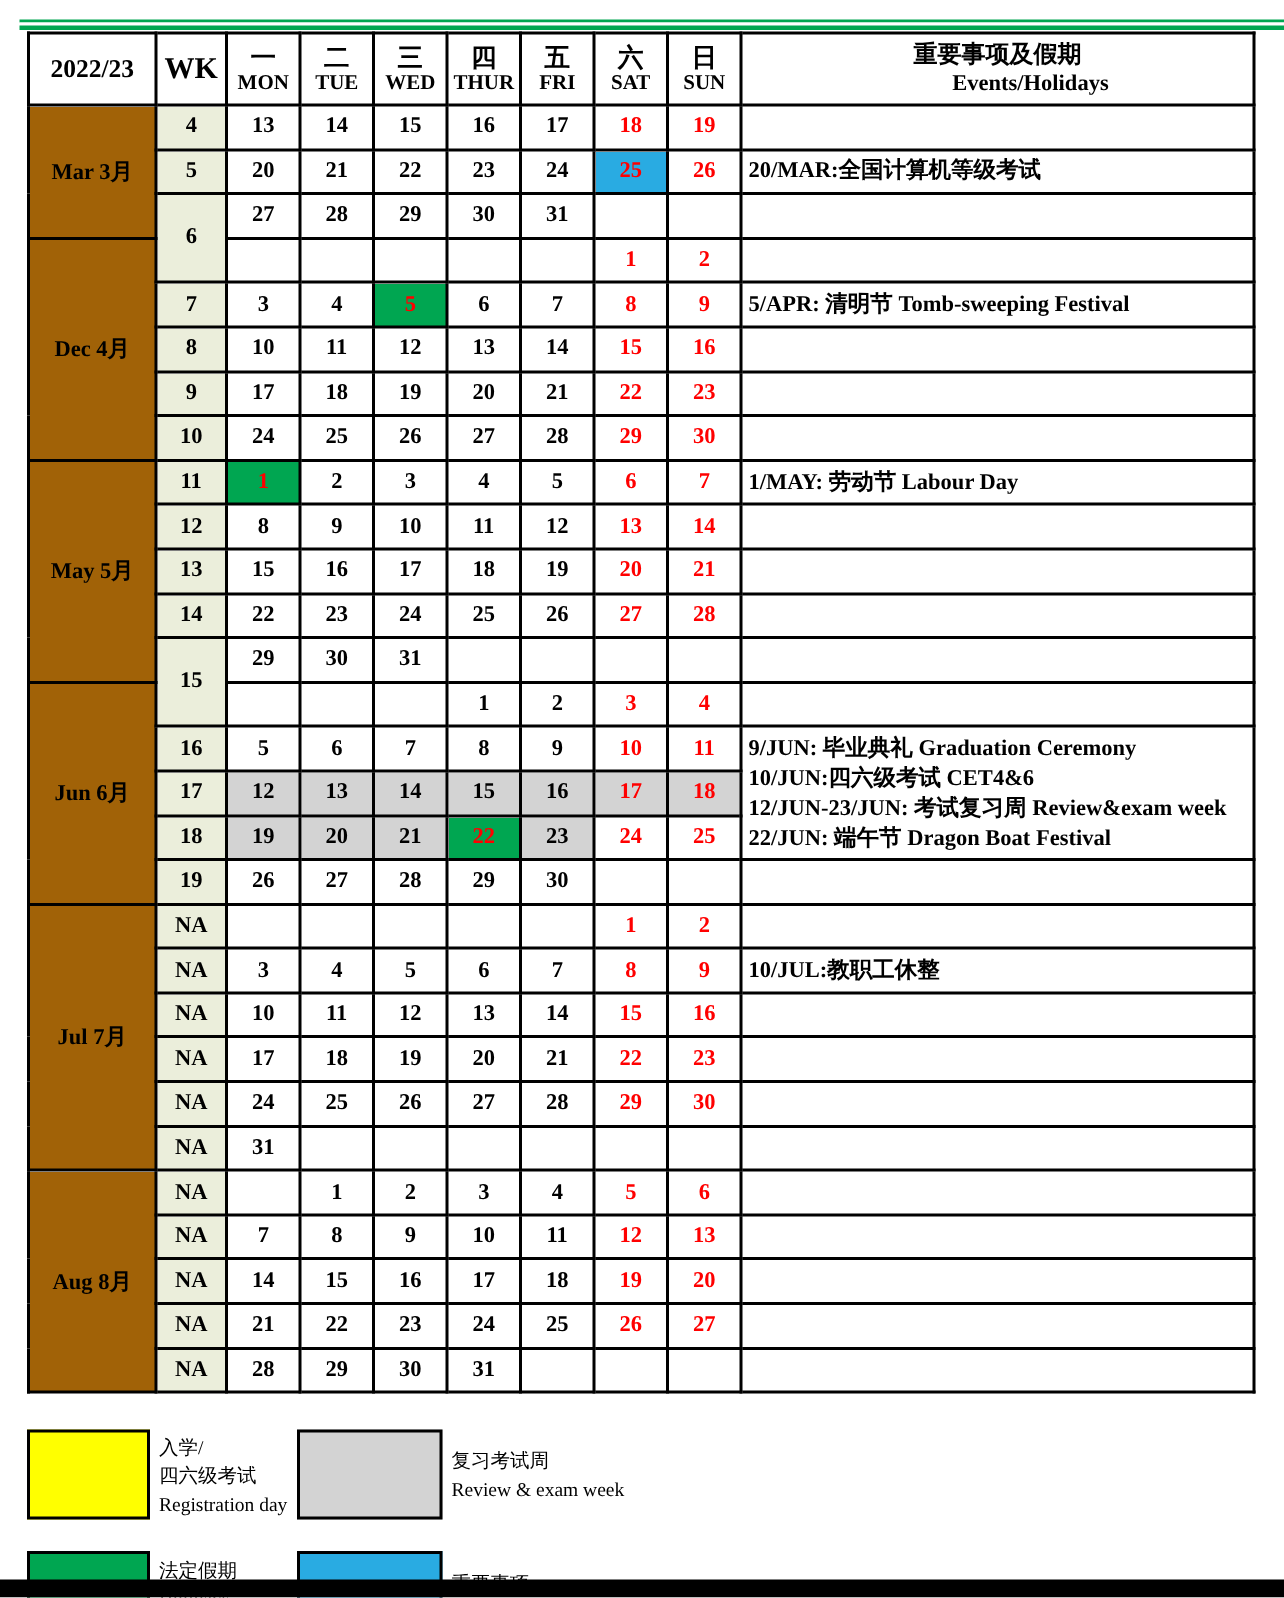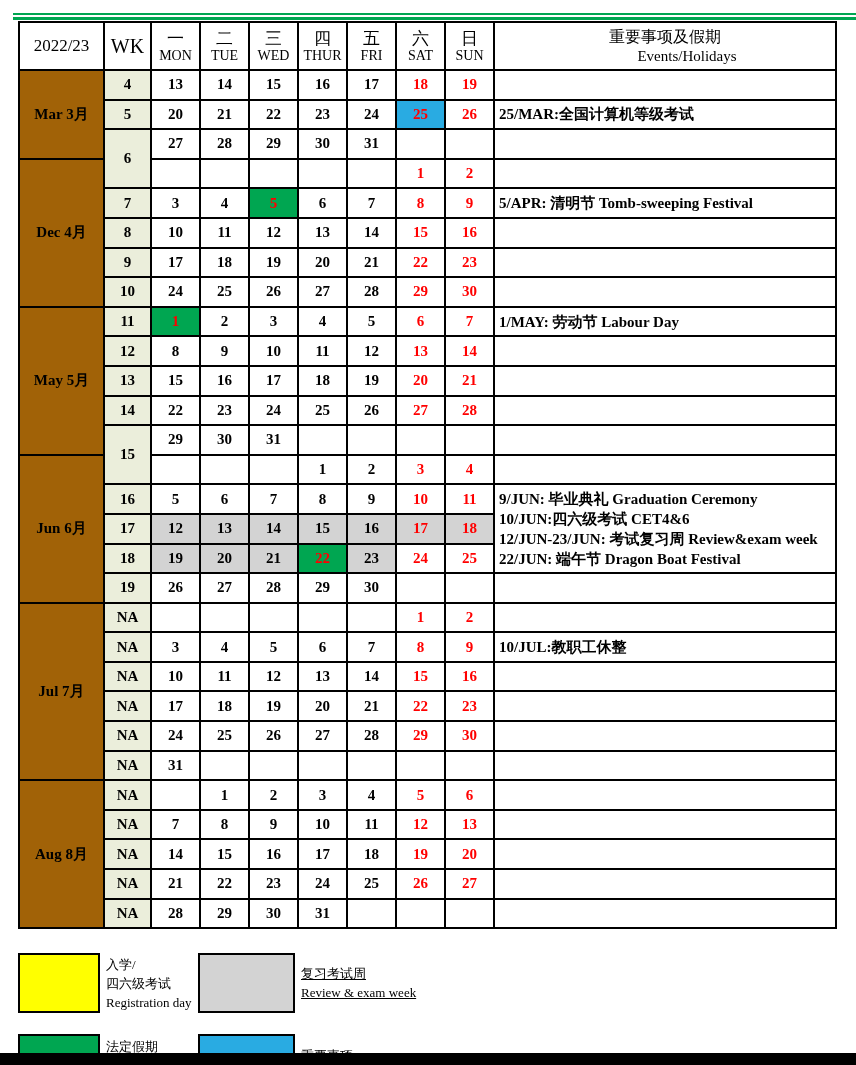--- a/index.html
+++ b/index.html
@@ -15,21 +15,21 @@
 
   
   table.cal {
     position:absolute; left:18px; top:21px; width:819px;
     border-collapse:collapse; table-layout:fixed;
   }
   .cal th, .cal td {
     border:2px solid #000; text-align:center; vertical-align:middle;
     padding:0; overflow:hidden;
   }
-  .cal thead th { height:46px; font-weight:normal; }
+  .cal thead th { height:46px; font-weight:bold; }
   .cal tbody td { height:27.6px; font-weight:bold; font-size:15px; }
   th.year { font-size:17px; }
   th.wkh  { font-size:20px; }
   th.dayh .cn { font-size:17px; line-height:19px; }
   th.dayh .en { font-size:14px; line-height:15px; }
   th.evh .cn { font-size:16px; line-height:20px;text-align:center; }
   th.evh .en { font-size:15px; line-height:18px;padding-left:44px; }
   td.month { font-size:17px; background:#a16207; }
   td.wk    { background:#EBEEDB; }
   td.event {
@@ -52,21 +52,21 @@
   .sw2 { width:97px; }
   .sw-yellow { background:#FFFF00; }
   .sw-gray   { background:#D3D3D3; }
   .sw-green  { background:#00A651; }
   .sw-blue   { background:#29ABE2; }
   .lbl {
     display:flex; flex-direction:column; justify-content:center;
     font-size:13px; line-height:19px; padding-left:6px; box-sizing:border-box;
   }
   .lbl1 { width:98px; }
-  .lbl2 { flex:1;text-decoration:underline; }
+  .lbl2 { flex:1; }
 
   .bottom-bar { position:absolute; left:0; top:1053px; width:856px; height:12px; background:#000; }
 </style>
 </head>
 <body>
 
 <div class="top-rule">
   <div class="g"></div>
   <div class="gap"></div>
   <div class="g2"></div>
@@ -139,21 +139,21 @@
       <tr>
         <td class="wk">5</td>
         <td class="day">20</td>
         <td class="day">21</td>
         <td class="day">22</td>
         <td class="day">23</td>
         <td class="day">24</td>
         <td class="day red bg-blue">25</td>
         <td class="day red">26</td>
         <td class="event">
-          <div class="bold">25/MAR:全国计算机等级考试</div>
+          <div class="bold">20/MAR:全国计算机等级考试</div>
         </td>
       </tr>
       <tr>
         <td class="wk" rowspan="2">6</td>
         <td class="day">27</td>
         <td class="day">28</td>
         <td class="day">29</td>
         <td class="day">30</td>
         <td class="day">31</td>
         <td class="day"></td>

